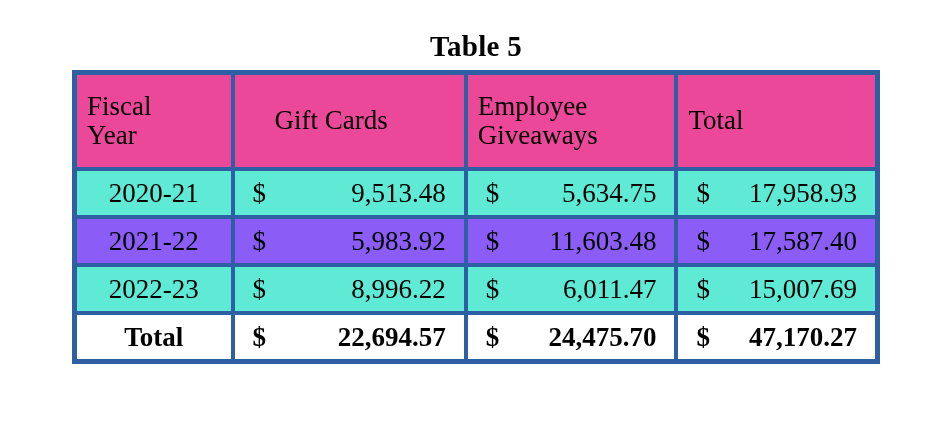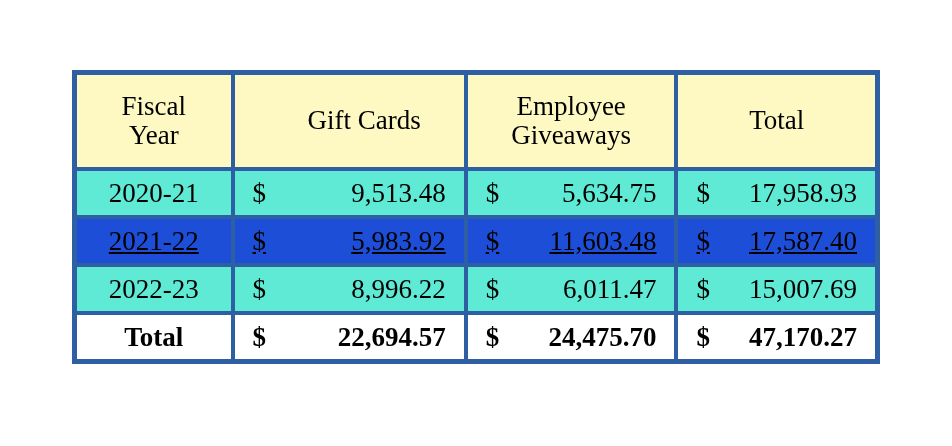--- a/index.html
+++ b/index.html
@@ -61,23 +61,23 @@
     font-size: 27px;
     font-weight: normal;
     vertical-align: middle;
     box-sizing: border-box;
   }
   
   table.data {
     border: 3px solid #2e5fa3;
   }
   thead th {
-    background: #fef9c3;
-    font-weight: bold;
-    text-align: center;
+    background: #ec4899;
+    font-weight: bold;
+    text-align: left;
     height: 96px;
     line-height: 1.08;
     font-size: 28px;
   }
   thead th.fy {
     width: 154px;
   }
   thead th.gc {
     width: 228px;
     padding-left: 40px;
@@ -88,22 +88,21 @@
   thead th.tot {
     width: 196px;
   }
   tbody tr td {
     height: 48px;
   }
   tbody tr.odd td {
     background: #5eead4;
   }
   tbody tr.even td {
-    background: #1d4ed8;
-    text-decoration: underline;
+    background: #8b5cf6;
   }
   tbody tr.total-row td {
     background: #ffffff;
     font-weight: bold;
   }
   td.year {
     text-align: center;
   }
   td.total-label {
     text-align: center;
@@ -127,20 +126,21 @@
     font-weight: bold;
   }
 </style>
 </head>
 <body>
 
 <div class="page">
 
   <div class="top-fragment"></div>
 
+  <div class="table-title">Table 5</div>
 
   <div class="table-wrap">
     <table class="data">
       <thead>
         <tr>
           <th class="fy">
             <span>Fiscal</span><br>
             <span>Year</span>
           </th>
           <th class="gc">Gift Cards</th>

